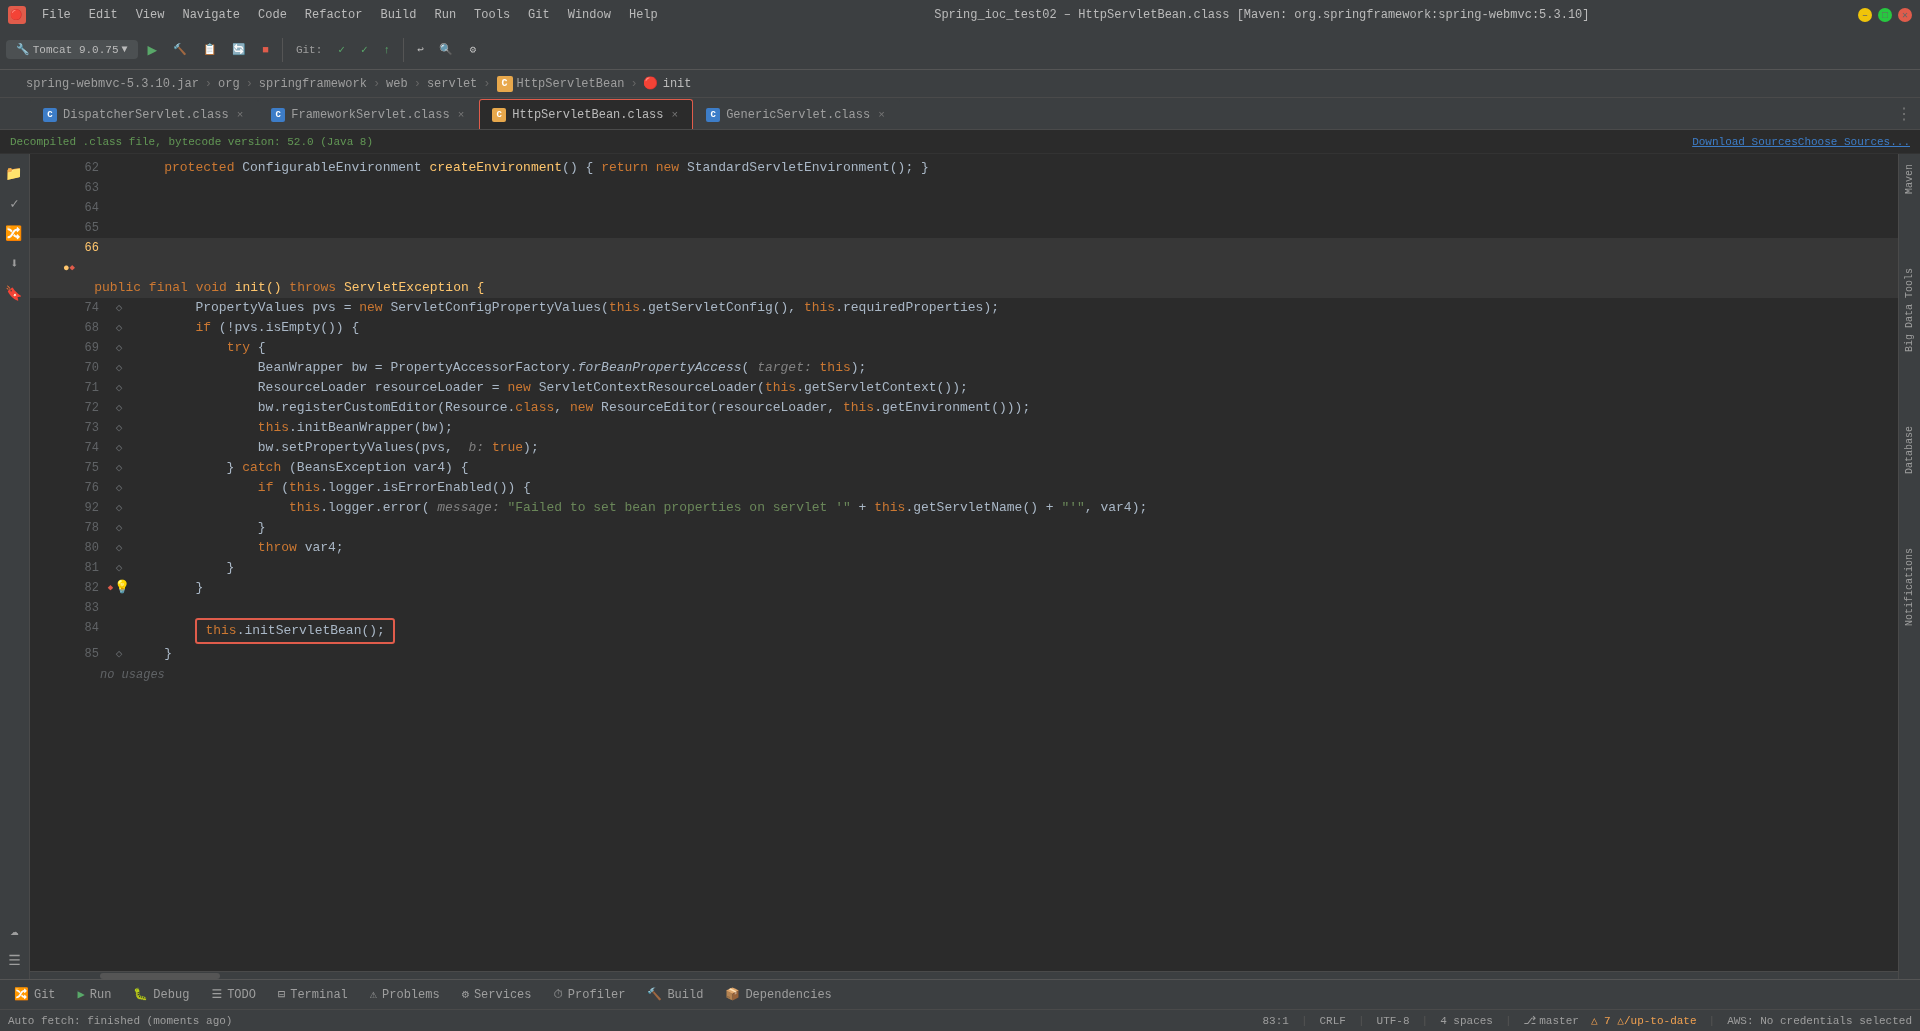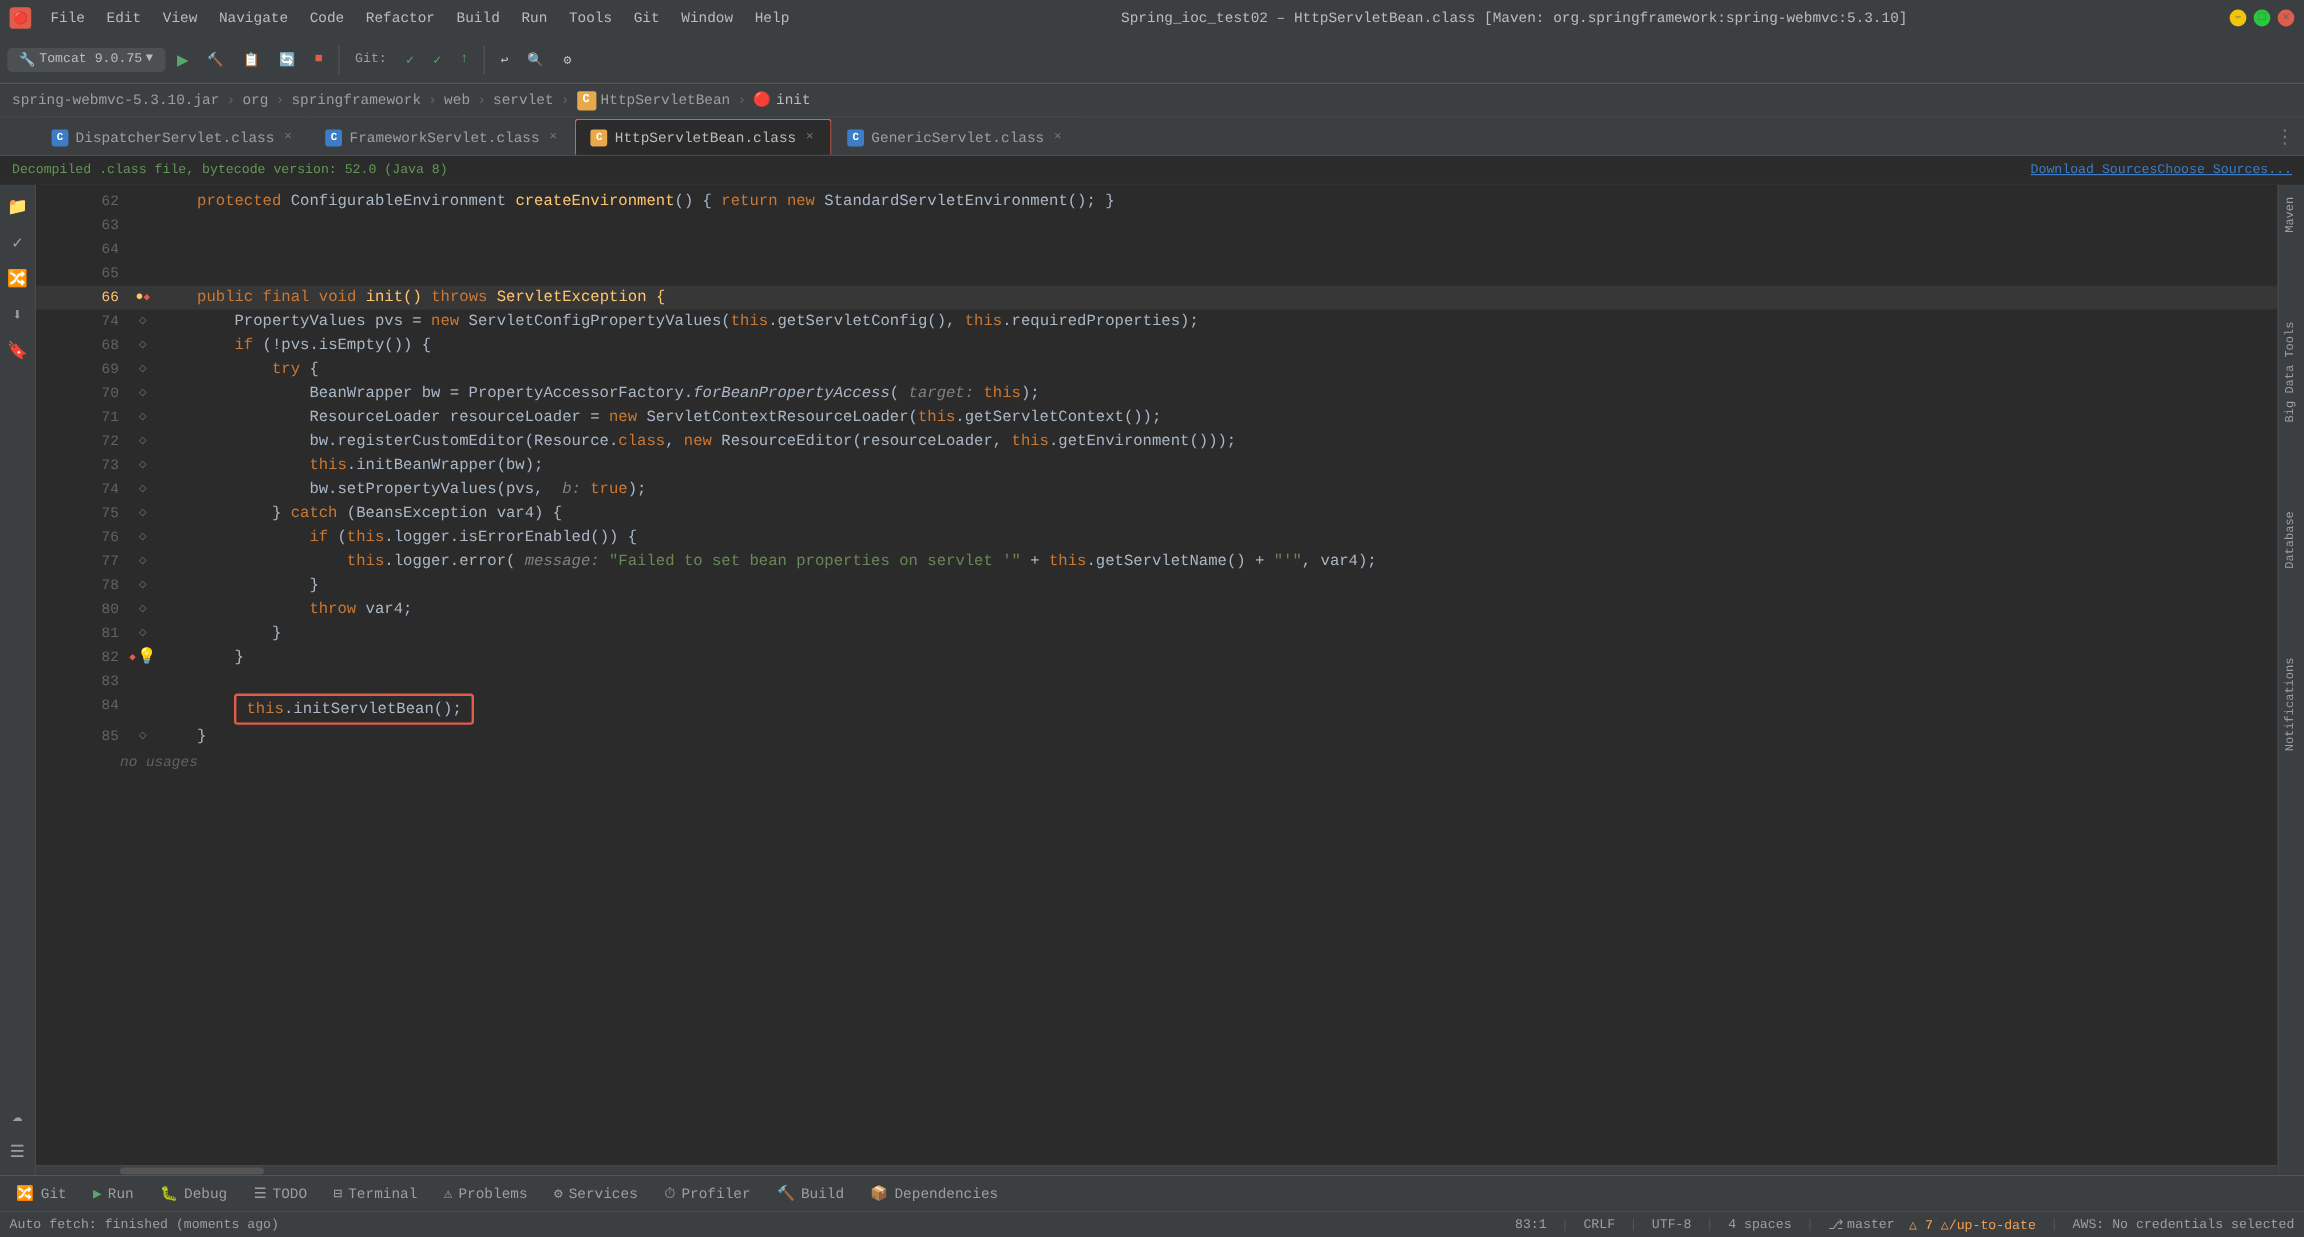--- a/index.html
+++ b/index.html
@@ -80,21 +80,21 @@
       font-size: 11px;
       cursor: pointer;
       border-radius: 3px;
       display: flex; align-items: center; gap: 3px;
     }
     .breadcrumb-bar {
       background: #3c3f41;
       height: 28px;
       display: flex;
       align-items: center;
-      padding: 0 10px;
+      padding: 0 26px;
       gap: 4px;
       border-bottom: 1px solid #4a4a4a;
       font-size: 12px;
       color: #9e9e9e;
       flex-shrink: 0;
     }
     .breadcrumb-sep { color: #666; margin: 0 2px; }
     .breadcrumb-item { color: #9e9e9e; cursor: pointer; }
     .breadcrumb-current { color: #bbb; }
 
@@ -222,21 +222,21 @@
       position: relative;
     }
 
     .code-line {
       display: flex;
       align-items: flex-start;
       min-height: 20px;
       line-height: 20px;
       padding-left: 29px;
     }
-    .code-line.current-line { background: rgba(255,255,255,0.06); }
+    .code-line.current-line { background: rgba(255,255,255,0.06); flex-direction: column; }
 
     .line-num {
       width: 50px;
       min-width: 50px;
       text-align: right;
       padding-right: 10px;
       color: #606366;
       font-size: 12px;
       user-select: none;
       position: relative;
@@ -598,21 +598,21 @@
 
       <div class="code-line">
         <div class="line-num">76</div>
         <div class="line-gutter">
             <span style="color:#606366; font-size:11px;">◇</span>
           </div>
         <div class="line-code">                <span class="kw">if</span> (<span class="kw">this</span>.logger.isErrorEnabled()) {</div>
       </div>
 
       <div class="code-line">
-        <div class="line-num">77</div>
+        <div class="line-num">92</div>
         <div class="line-gutter">
             <span style="color:#606366; font-size:11px;">◇</span>
           </div>
         <div class="line-code">                    <span class="kw">this</span>.logger.error(<span class="comment"> message:</span> <span class="string">"Failed to set bean properties on servlet '"</span> + <span class="kw">this</span>.getServletName() + <span class="string">"'"</span>, var4);</div>
       </div>
 
       <div class="code-line">
         <div class="line-num">78</div>
         <div class="line-gutter">
             <span style="color:#606366; font-size:11px;">◇</span>

